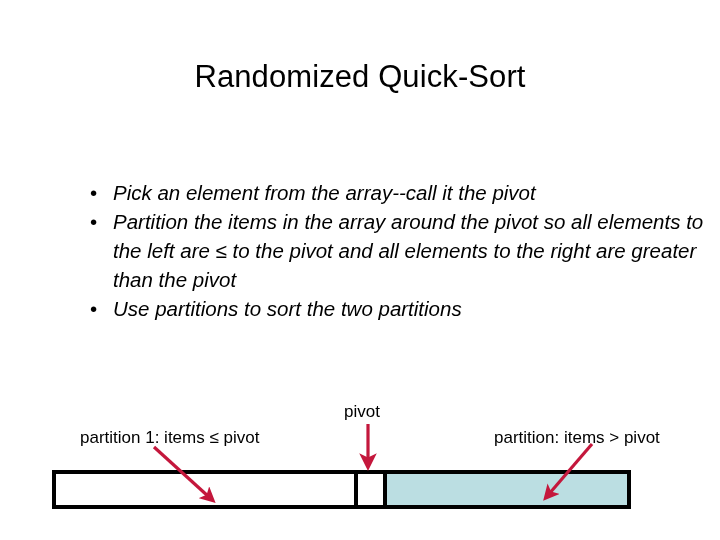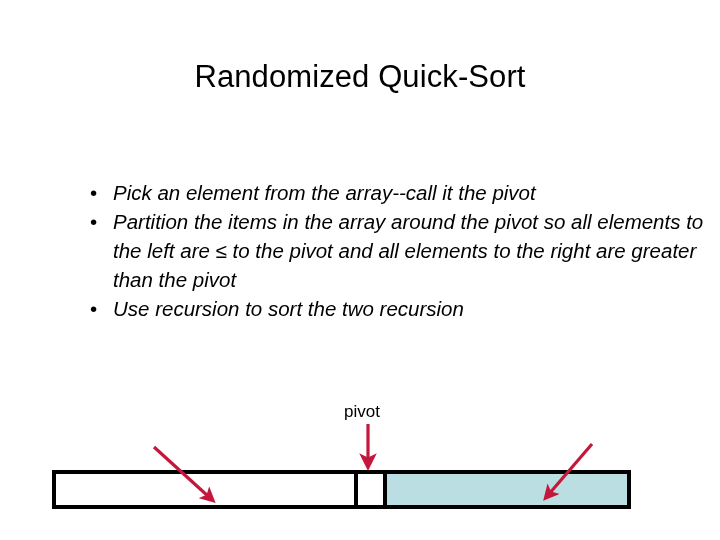--- a/index.html
+++ b/index.html
@@ -149,30 +149,32 @@
       <span class="bullet-text">Pick an element from the array--call it the pivot</span>
     </div>
 
     <div class="bullet-row">
       <span class="bullet-dot">•</span>
       <span class="bullet-text">Partition the items in the array around the pivot so all elements to the left are ≤ to the pivot and all elements to the right are greater than the pivot</span>
     </div>
 
     <div class="bullet-row">
       <span class="bullet-dot">•</span>
-      <span class="bullet-text">Use recursion to sort the two recursion</span>
+      <span class="bullet-text">Use partitions to sort the two partitions</span>
     </div>
 
   </div>
 
   <div class="diagram">
 
+    <div class="label label-partition-left">partition 1: items ≤ pivot</div>
 
     <div class="label label-pivot">pivot</div>
 
+    <div class="label label-partition-right">partition: items &gt; pivot</div>
 
     <div class="array-bar">
       <div class="seg seg-left"></div>
       <div class="seg seg-pivot"></div>
       <div class="seg seg-right"></div>
     </div>
 
     <svg class="arrows" viewBox="0 0 720 540" width="720" height="540">
       <defs>
         <marker id="ah" markerWidth="5" markerHeight="5" refX="2.2" refY="2.5" orient="auto" markerUnits="strokeWidth">

